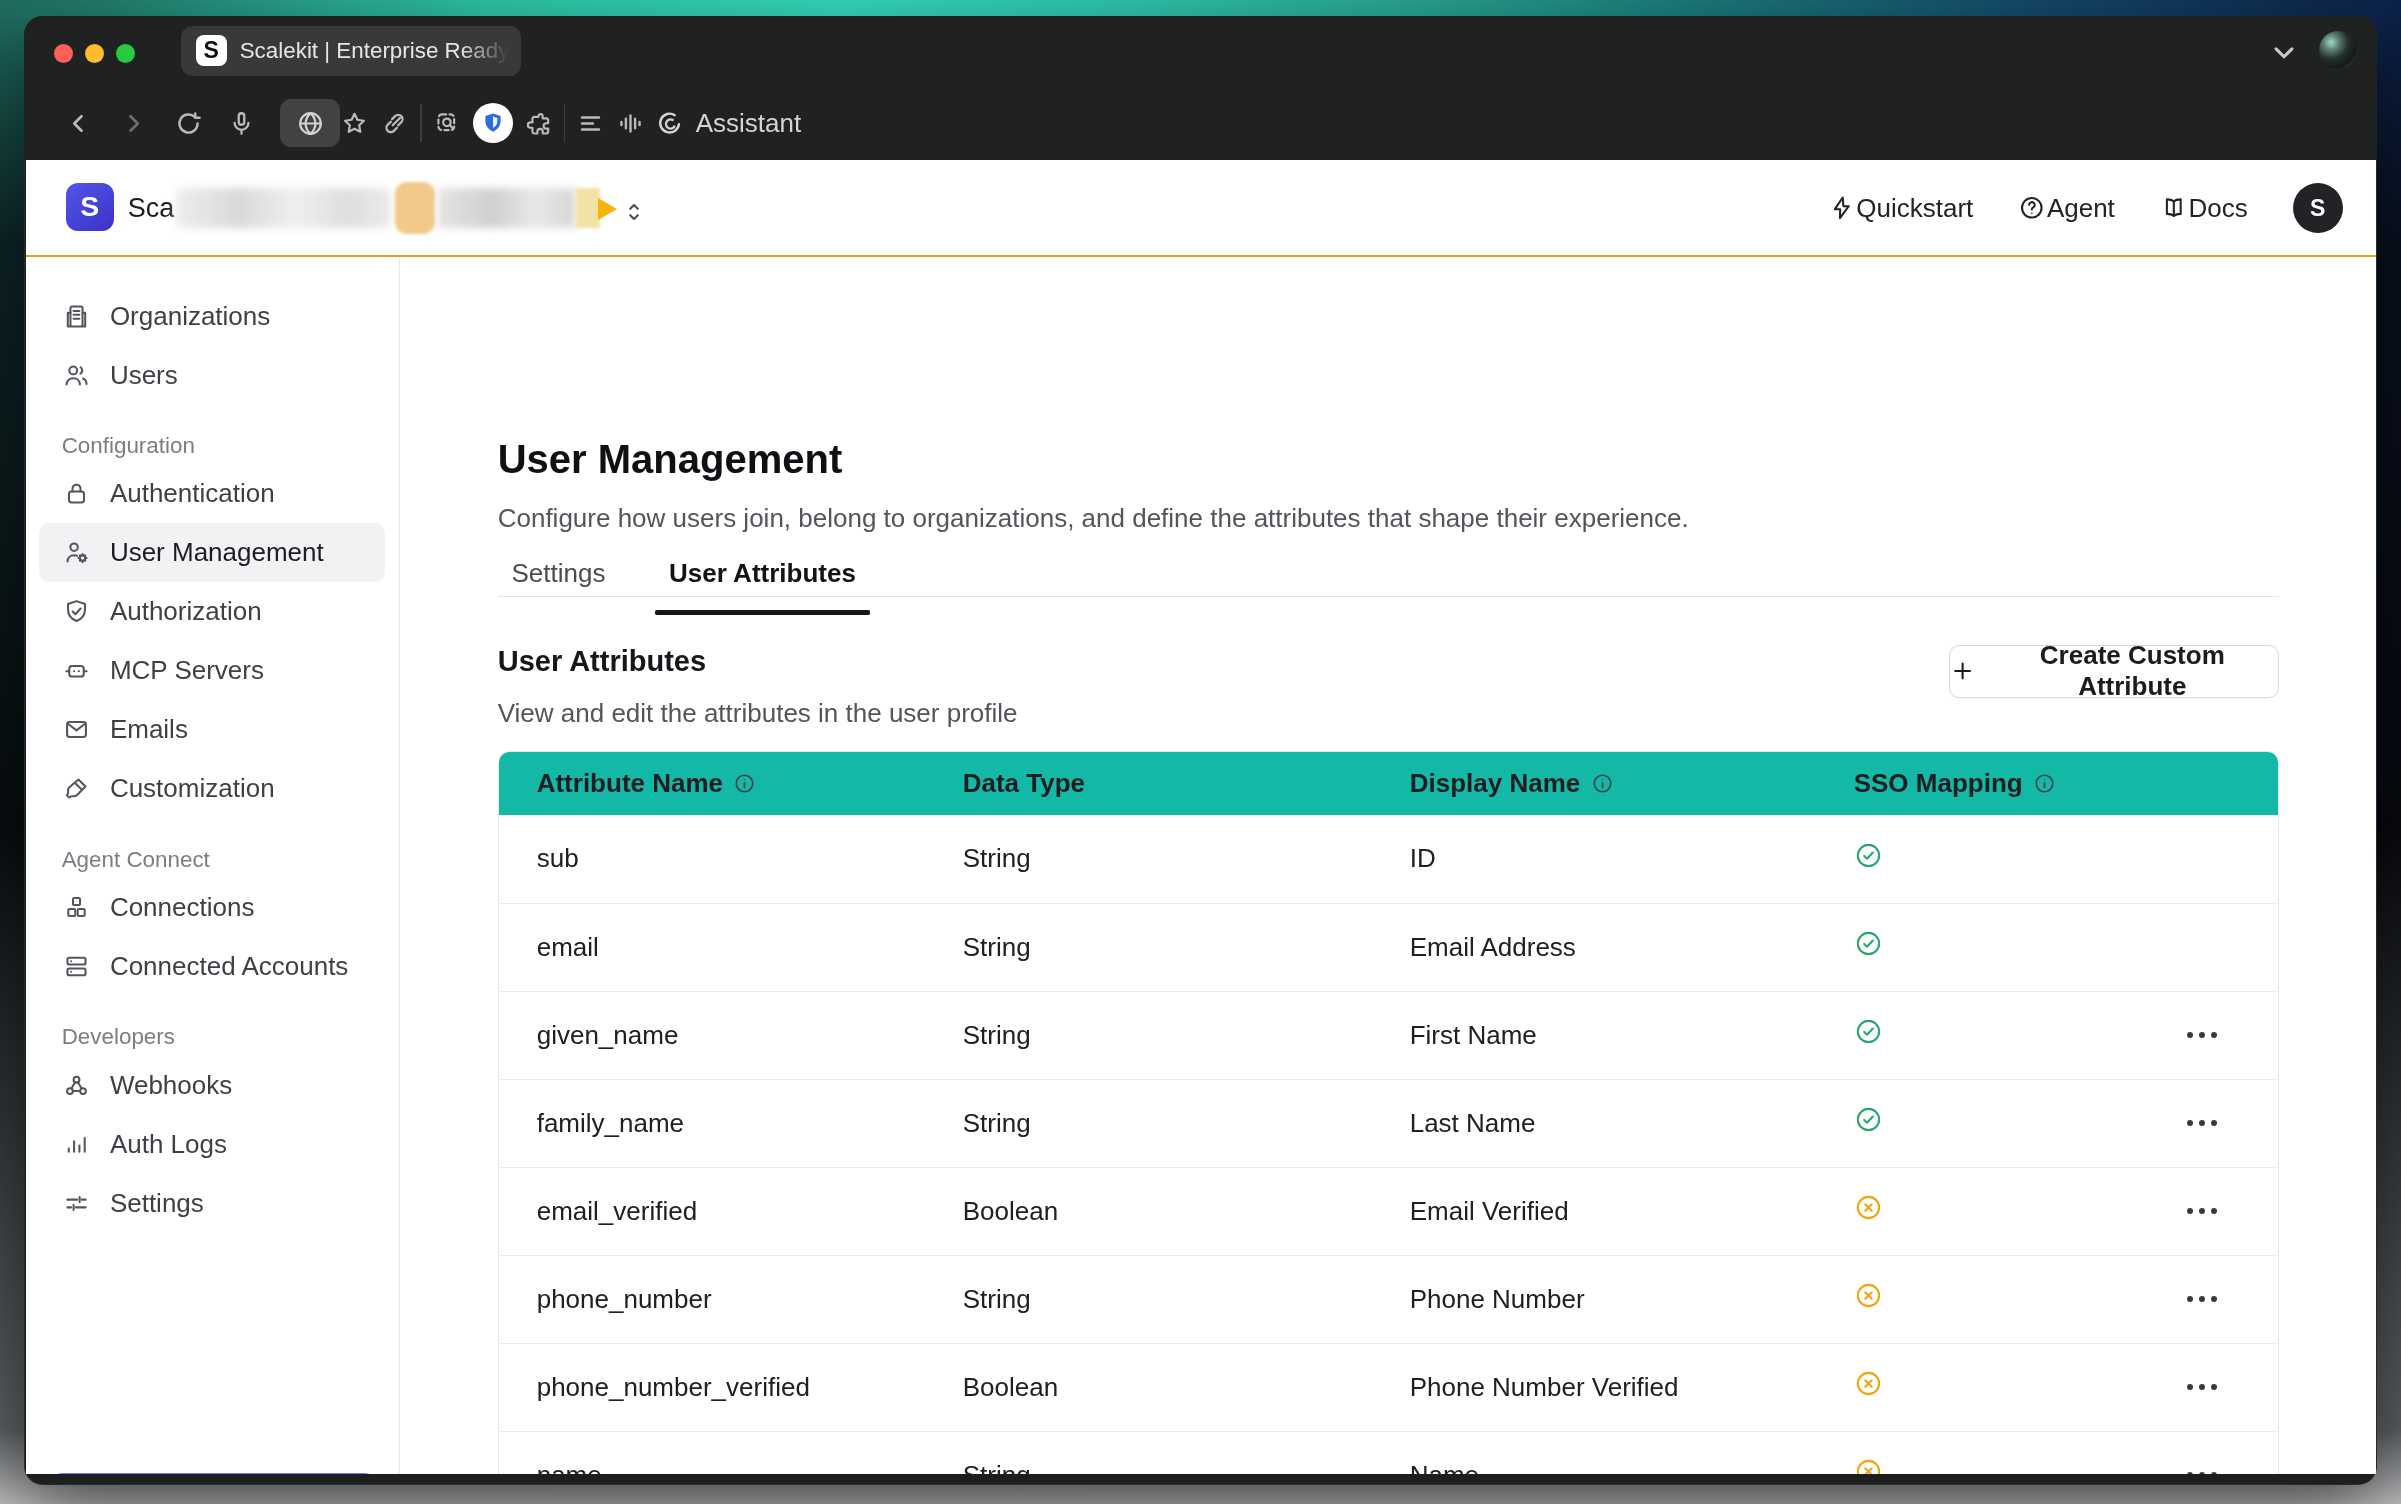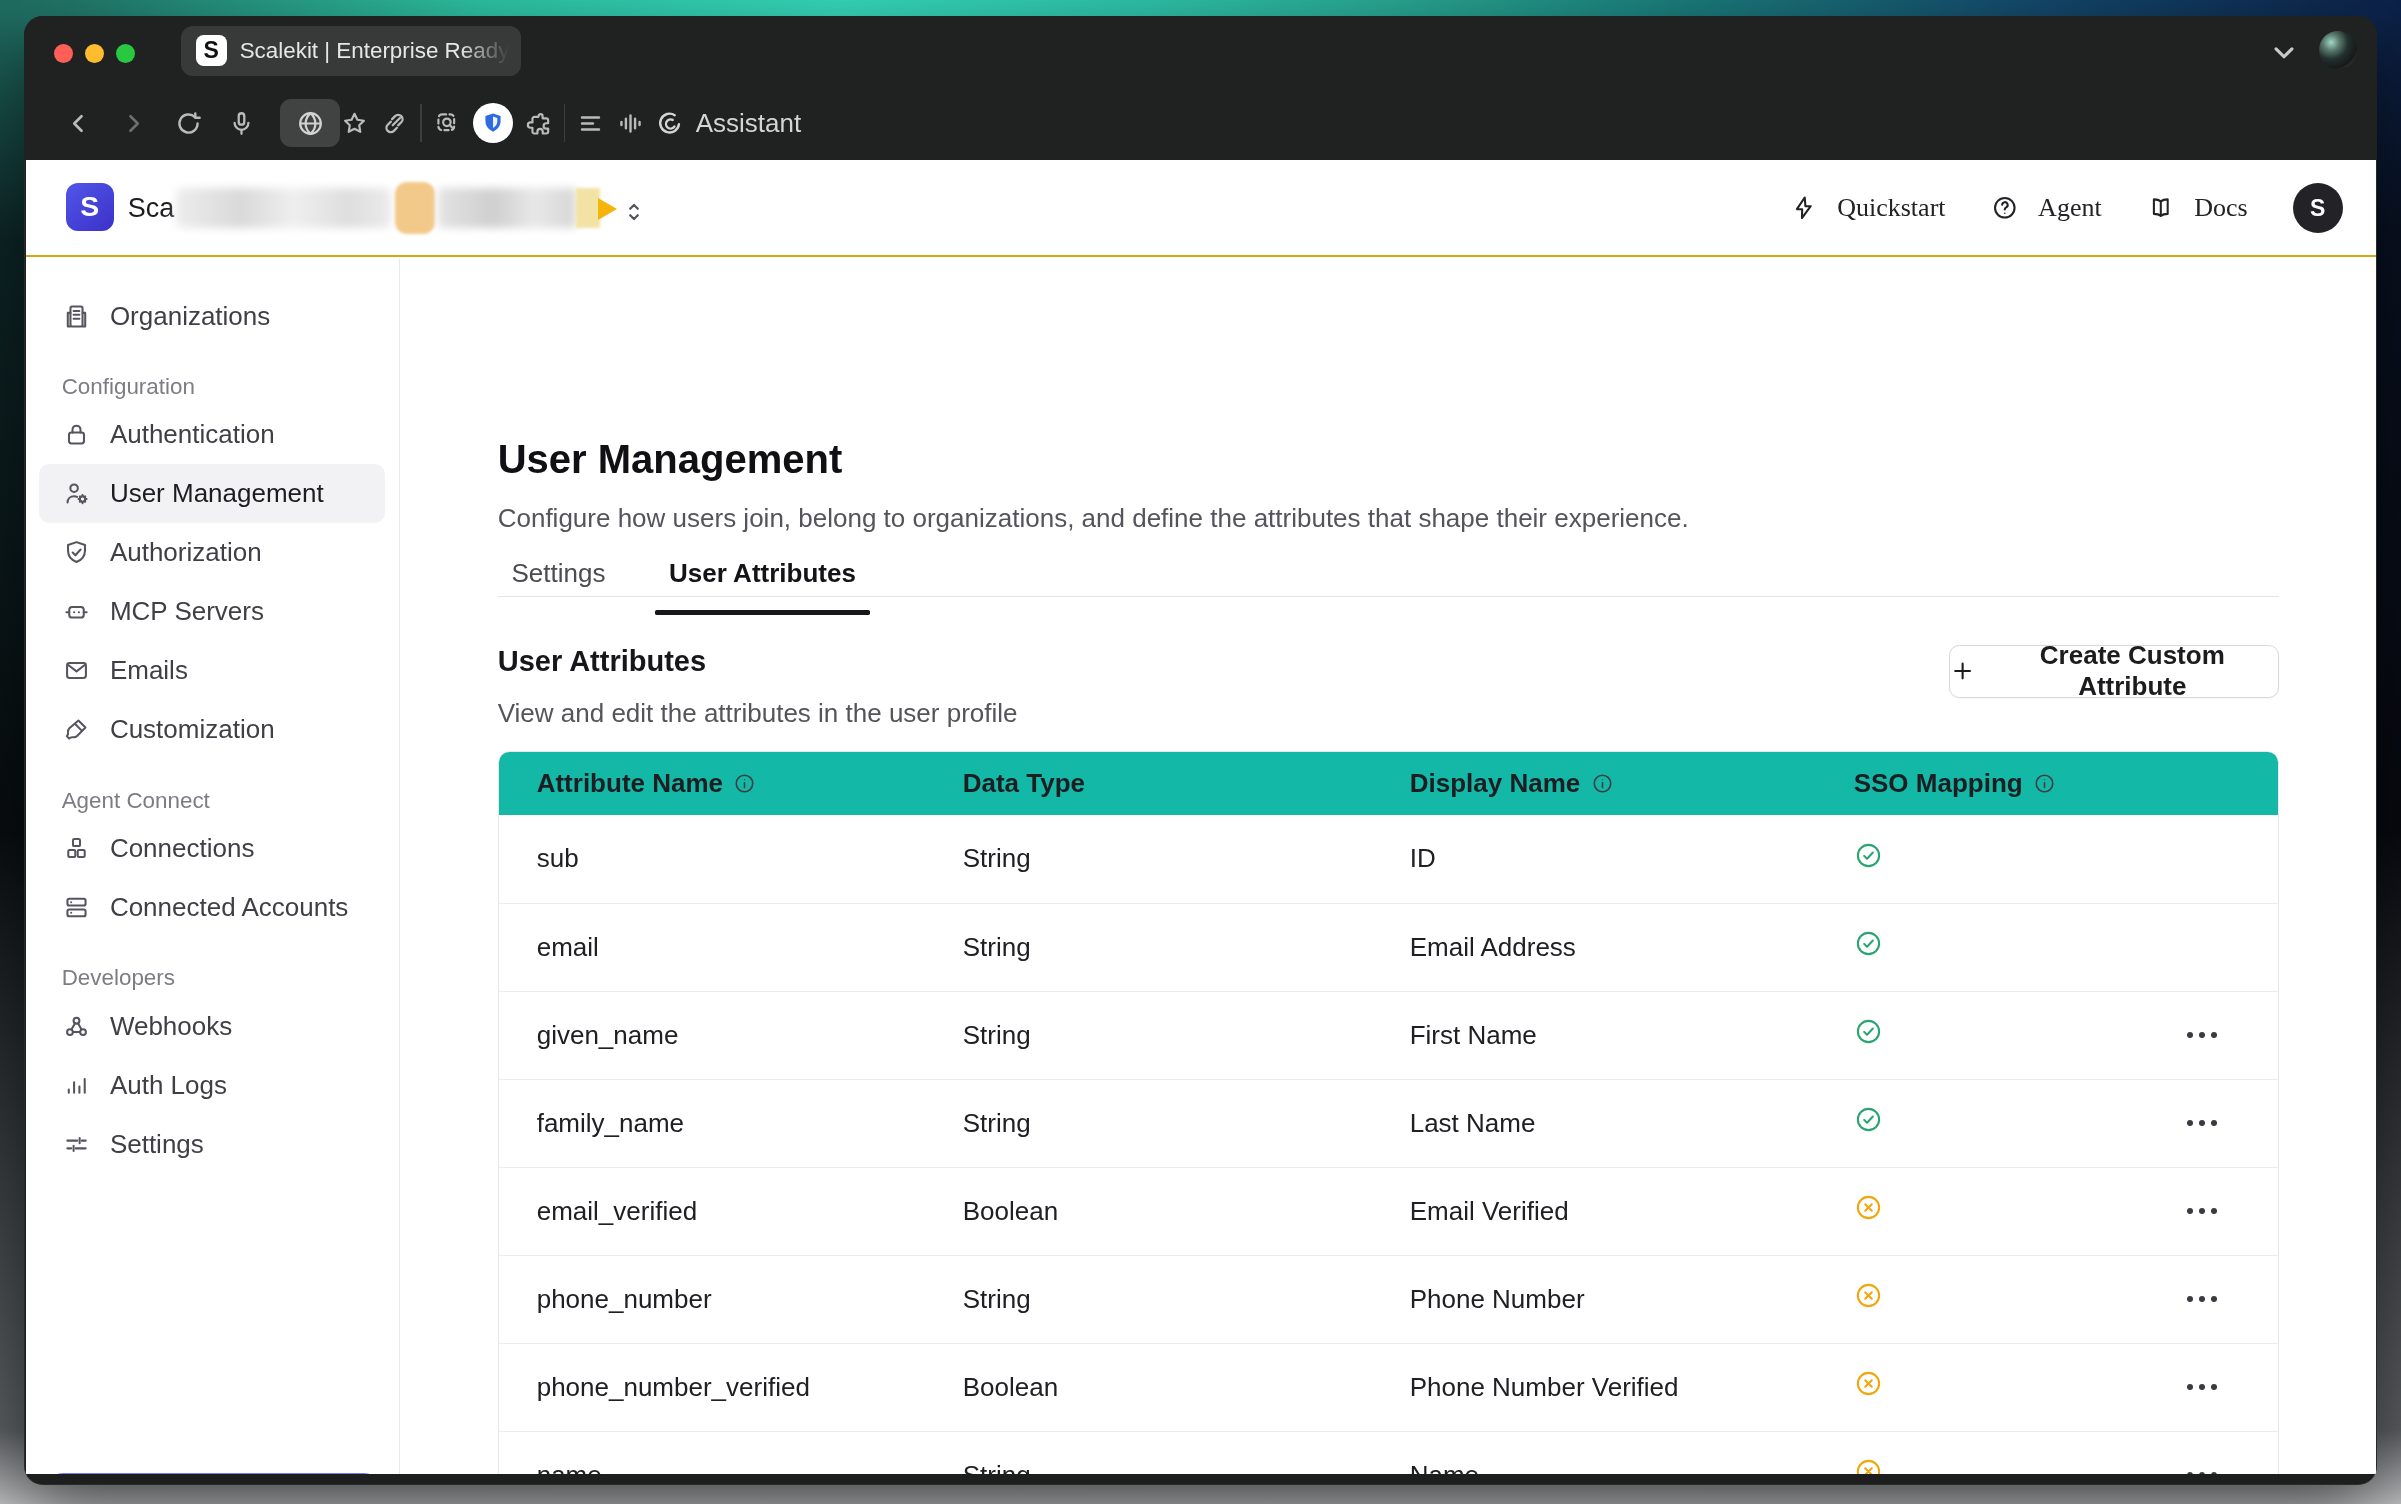--- a/index.html
+++ b/index.html
@@ -49,21 +49,21 @@
   .ws-name { position:absolute; left:102px; top:33px; font-size:27px; color:#1c1c20; font-weight:500; }
   .blur1 { position:absolute; left:150px; top:28.4px; width:215px; height:40px; border-radius:5.2px;
     background:linear-gradient(90deg,#ededed,#d9d9d9 30%,#efefef 55%,#dedede 80%,#ebebeb); filter:blur(4.3px); }
   .blur2 { position:absolute; left:369px; top:22.4px; width:40px; height:52px; border-radius:12px; background:#f3c族98a; background:#f3c98a; filter:blur(1.7px); }
   .blur3 { position:absolute; left:412px; top:28.4px; width:138px; height:40px; border-radius:3.4px;
     background:linear-gradient(90deg,#e3e3e3,#cfcfcf 40%,#e8e8e8 70%,#d6d6d6); filter:blur(4.3px); }
   .blur4 { position:absolute; left:550px; top:28.4px; width:24px; height:40px; background:#f2e2a4; filter:blur(1.7px); }
   .env-triangle { position:absolute; left:572px; top:38px; width:0; height:0; border-left:19px solid #f4b40a; border-top:11.2px solid transparent; border-bottom:11.2px solid transparent; transform:rotate(0deg); }
   .ws-chevron { position:absolute; left:595px; top:33px; width:26px; height:38px; color:#52525b; }
   .hdr-right { position:absolute; right:33px; top:0; height:97px; display:flex; align-items:center; gap:45px; }
-  .hdr-link { display:flex; align-items:center; gap:20px; font-size:26px; color:#232327; background:none; border:none; cursor:pointer; font-family:Liberation Serif, serif; }
+  .hdr-link { display:flex; align-items:center; gap:1px; font-size:26px; color:#232327; background:none; border:none; cursor:pointer; font-family:Liberation Sans, sans-serif; }
   .hdr-link svg { width:27.6px; height:27.6px; }
   .hdr-avatar { width:50px; height:50px; border-radius:50%; background:#232327; color:#fff; font-size:23px; font-weight:600; display:flex; align-items:center; justify-content:center; border:none; cursor:pointer; }
 
   
   .sidebar { position:absolute; left:0; top:99px; width:374px; height:1215px; background:#fff; border-right:1.7px solid #e9e9ec; }
   .side-list { position:absolute; left:0; top:28.4px; width:100%; display:flex; flex-direction:column; }
   .side-label { height:26px; margin-top:28.4px; margin-bottom:5.2px; padding-left:36px; font-size:22.4px; color:#7c7c85; display:flex; align-items:center; }
   .side-item { height:59px; margin:0 13.8px; padding-left:22.4px; border-radius:10.3px; display:flex; align-items:center; gap:19px; font-size:26px; color:#3f3f46; cursor:pointer; background:none; border:none; font-family:inherit; text-align:left; }
   .side-item svg { width:29px; height:29px; color:#55555e; flex:none; }
   .side-item.active { background:#f2f2f4; color:#1d1d21; font-weight:500; }
@@ -251,20 +251,31 @@
           <button class="side-item">
             <span style="display: flex;">
               <svg viewBox="0 0 24 24" fill="none" stroke="currentColor" stroke-width="1.7" stroke-linecap="round" stroke-linejoin="round" width="29" height="29">
                 <rect x="7" y="3.8" width="10" height="16.4" rx="1.4"></rect>
                 <path d="M9.6 7.4h4.8M9.6 10.6h4.8M9.6 13.8h4.8"></path>
                 <path d="M7 9H4.8v11.2H7M17 9h2.2v11.2H17"></path>
               </svg>
             </span>
             <span>Organizations</span>
           </button>
+          <button class="side-item">
+            <span style="display: flex;">
+              <svg viewBox="0 0 24 24" fill="none" stroke="currentColor" stroke-width="1.7" stroke-linecap="round" stroke-linejoin="round" width="29" height="29">
+                <circle cx="9.3" cy="7.8" r="3.2"></circle>
+                <path d="M3.8 19.4c0-3.1 2.4-5.2 5.5-5.2s5.5 2.1 5.5 5.2"></path>
+                <path d="M15.4 5.2a3.2 3.2 0 0 1 0 5.2"></path>
+                <path d="M17.4 14.5c1.9.8 2.9 2.5 2.9 4.6"></path>
+              </svg>
+            </span>
+            <span>Users</span>
+          </button>
           <div class="side-label">Configuration</div>
           <button class="side-item">
             <span style="display: flex;">
               <svg viewBox="0 0 24 24" fill="none" stroke="currentColor" stroke-width="1.7" stroke-linecap="round" stroke-linejoin="round" width="29" height="29">
                 <rect x="5.8" y="10.4" width="12.4" height="9" rx="2"></rect>
                 <path d="M8.7 10.4V8a3.3 3.3 0 0 1 6.6 0v2.4"></path>
               </svg>
             </span>
             <span>Authentication</span>
           </button>

